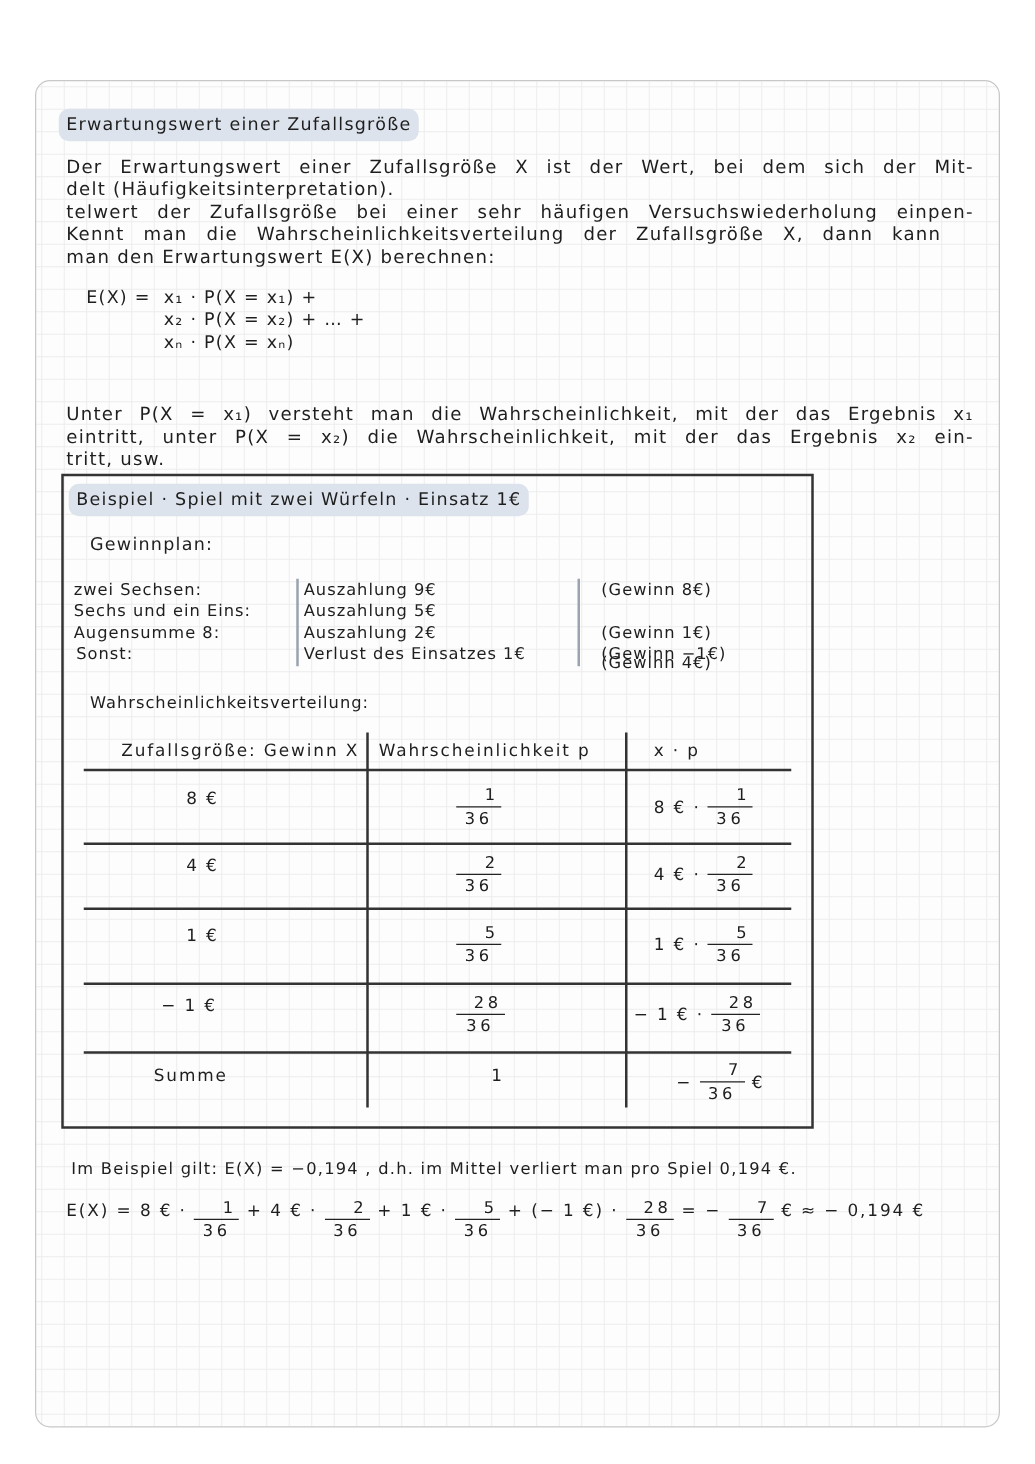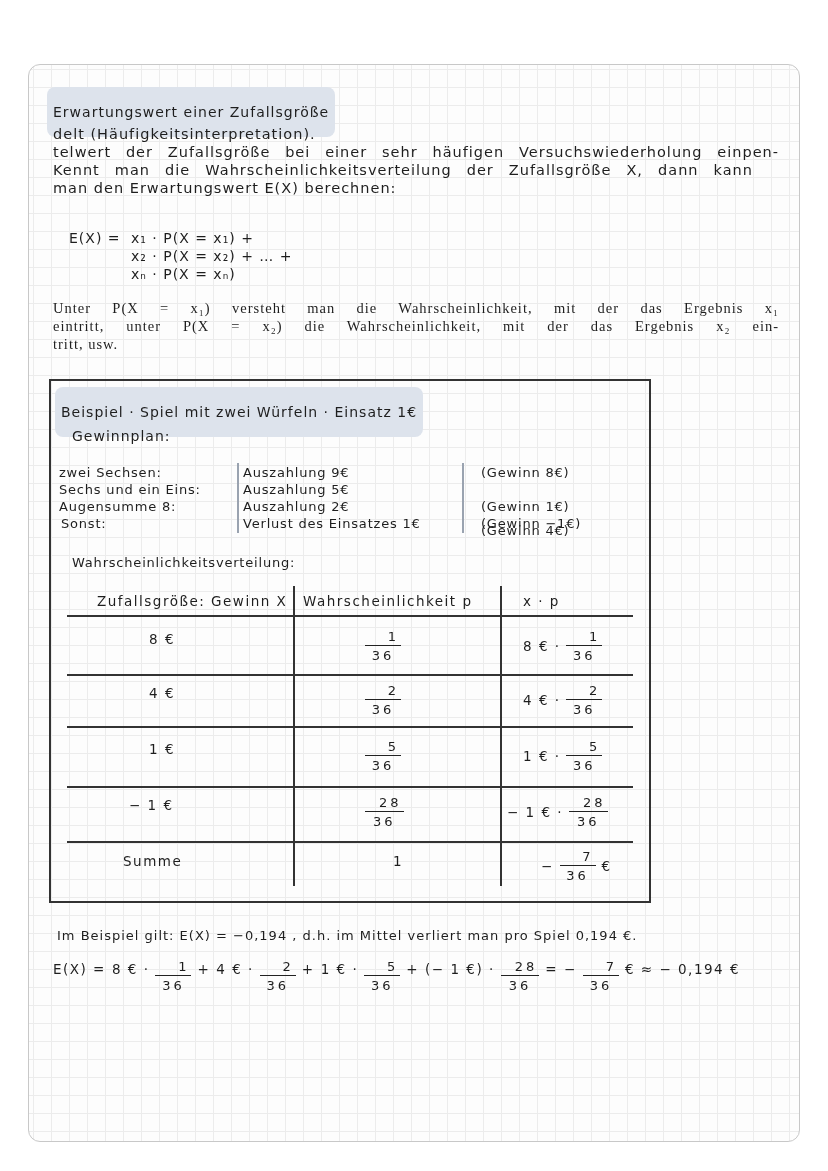--- a/index.html
+++ b/index.html
@@ -10,21 +10,21 @@
       border: 1.5px solid #c8c8c8; border-radius: 12px;
       background-color: #fdfdfd;
       background-image:
         linear-gradient(to right, #ececec 1px, transparent 1px),
         linear-gradient(to bottom, #ececec 1px, transparent 1px);
       background-size: 18px 18px;
       background-position: 4px 4px;
       overflow: hidden;
     }
     .abs { position: absolute; white-space: nowrap; }
-    .hl { background: #dde3ec; border-radius: 8px; padding: 16px 6px; text-align: right; }
+    .hl { background: #dde3ec; border-radius: 8px; padding: 4px 6px; text-align: right; }
     .txt { font-size: 14px; letter-spacing: 1px; line-height: 18px; }
     .small { font-size: 13px; letter-spacing: 0.8px; }
     .para { position: absolute; left: 24px; width: 726px; font-size: 14.5px; letter-spacing: 1px; line-height: 18px; white-space: normal; text-align: justify; }
     .para .line { display: block; white-space: nowrap; text-align-last: justify; }
     .para .line.last { text-align-last: left; }
     .u { text-underline-offset: 3px; margin-left: 13px; }
     .box {
       position: absolute; left: 20px; top: 314px; width: 602px; height: 524px;
       border: 2px solid #333;
     }
@@ -37,32 +37,33 @@
     .cell { position: absolute; font-size: 13.5px; letter-spacing: 1.5px; }
   </style>
 </head>
 <body>
 
 <div class="sheet">
 
   <div class="abs txt hl" style="left:18px; top:22px; font-size:14px;">Erwartungswert einer Zufallsgröße</div>
 
   <div class="para" style="top:60px;">
+    <span class="line">Der Erwartungswert einer Zufallsgröße X ist der Wert, bei dem sich der Mit-</span>
     <span class="line last">delt (Häufigkeitsinterpretation).</span>
     <span class="line">telwert der Zufallsgröße bei einer sehr häufigen Versuchswiederholung einpen-</span>
     <span class="line" style="width:700px;">Kennt man die Wahrscheinlichkeitsverteilung der Zufallsgröße X, dann kann</span>
     <span class="line last">man den Erwartungswert E(X) berechnen:</span>
   </div>
 
   <div class="abs txt" style="left:40px; top:164px;">E(X) =</div>
   <div class="abs txt" style="left:102px; top:164px;">x₁ · P(X = x₁) +</div>
   <div class="abs txt" style="left:102px; top:182px;">x₂ · P(X = x₂) + … +</div>
   <div class="abs txt" style="left:102px; top:200px;">xₙ · P(X = xₙ)</div>
 
-  <div class="para" style="top:234px;font-family:Liberation Serif, serif;">
+  <div class="para" style="top:258px;">
     <span class="line">Unter P(X = x₁) versteht man die Wahrscheinlichkeit, mit der das Ergebnis x₁</span>
     <span class="line">eintritt, unter P(X = x₂) die Wahrscheinlichkeit, mit der das Ergebnis x₂ ein-</span>
     <span class="line last">tritt, usw.</span>
   </div>
 
   <div class="box">
     <div class="abs txt hl" style="left:4px; top:6px;">Beispiel · Spiel mit zwei Würfeln · Einsatz 1€</div>
     <div class="abs txt u" style="left:8px; top:46px;">Gewinnplan:</div>
 
     <div class="vline" style="left:186px; top:82px; height:70px;"></div>

